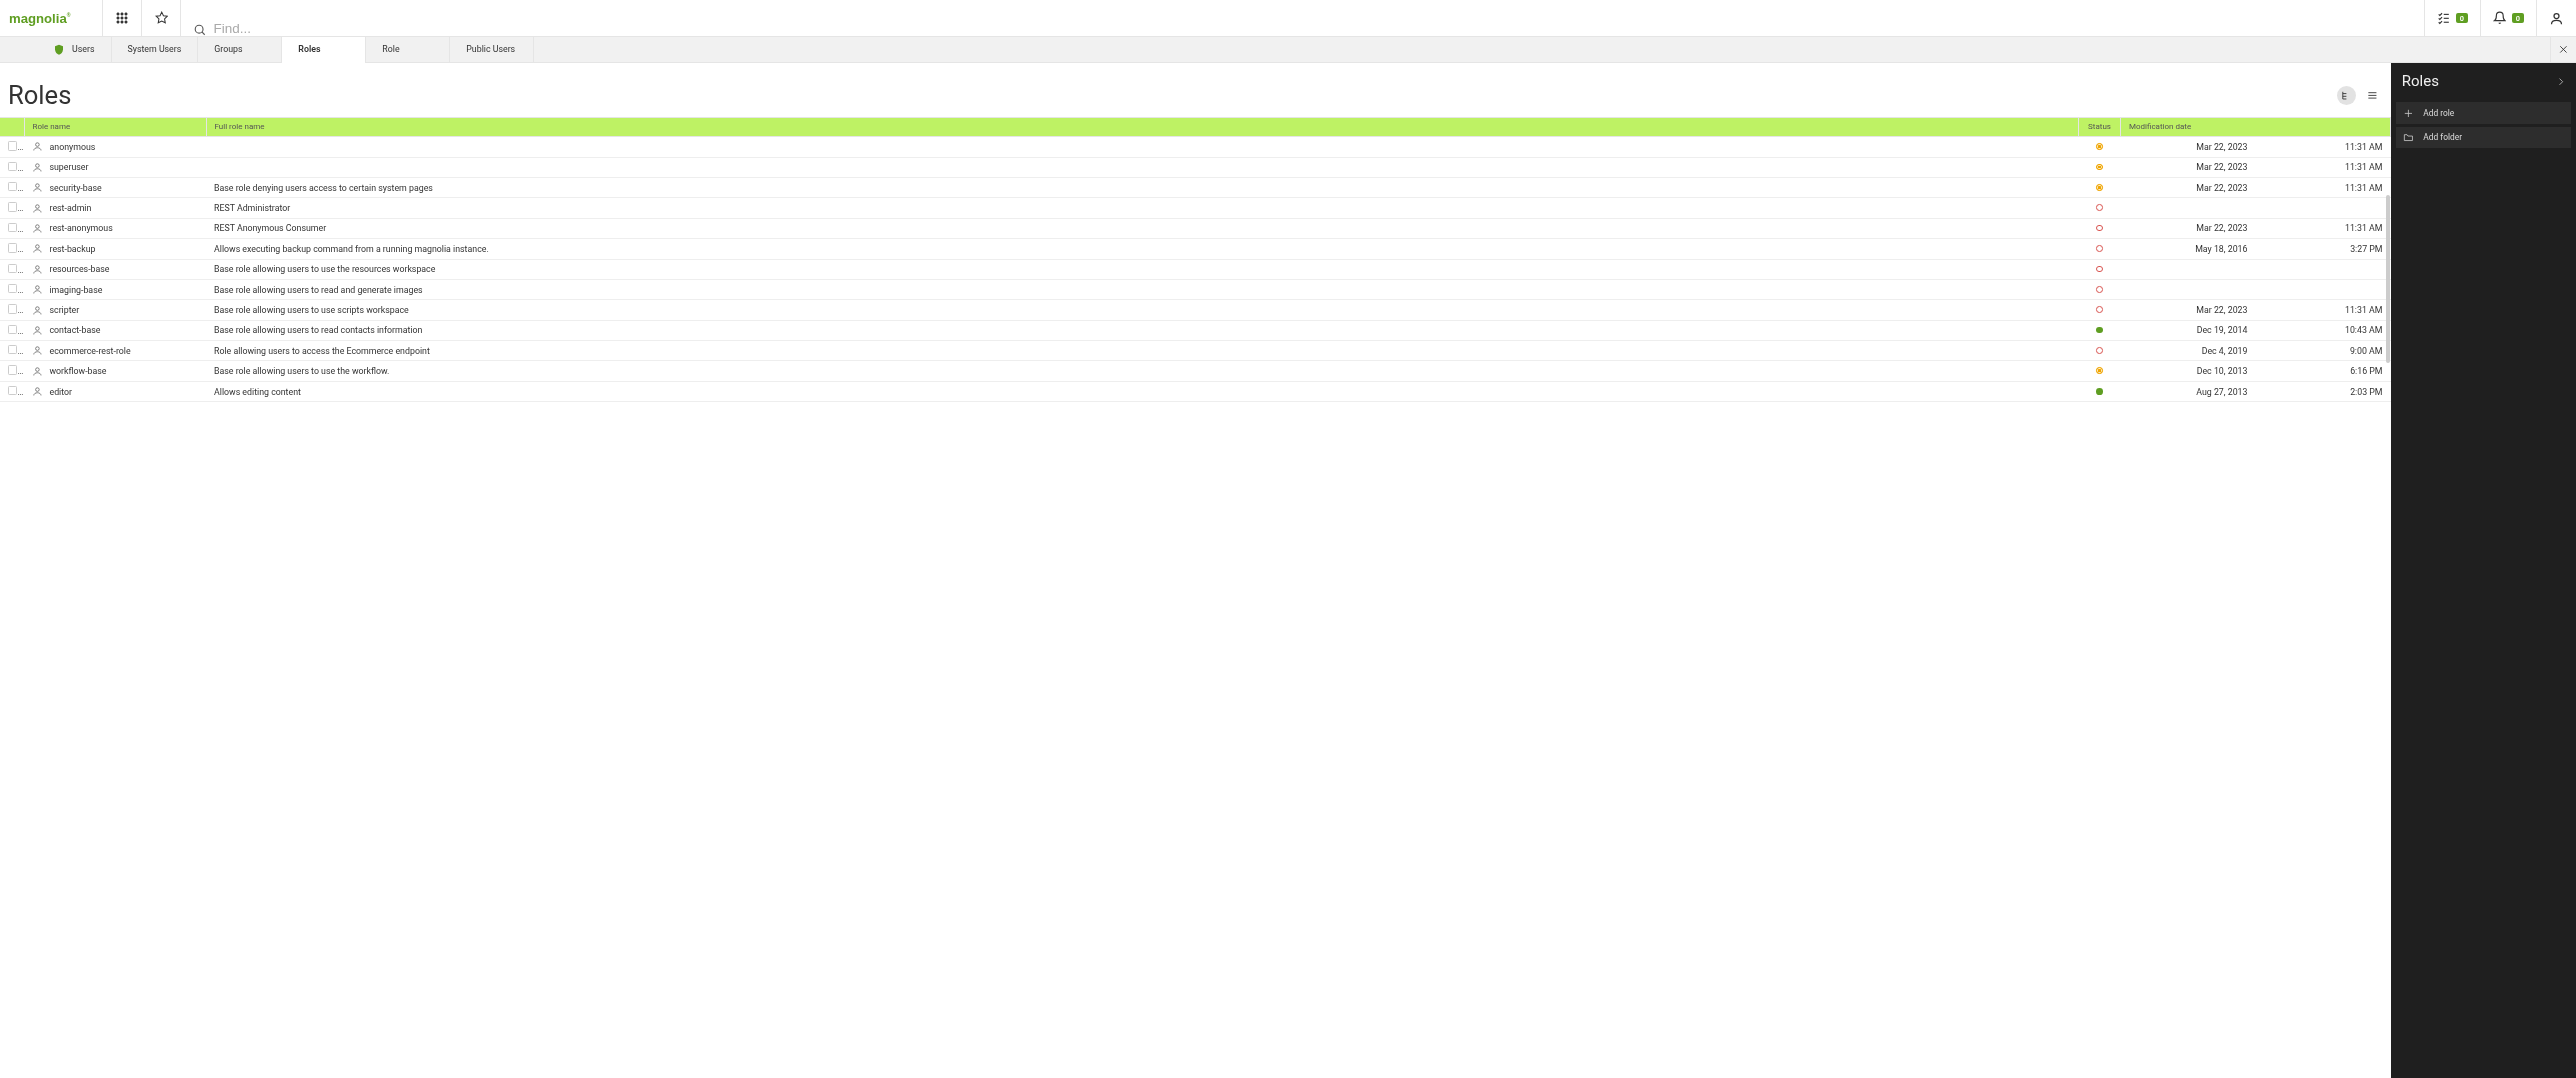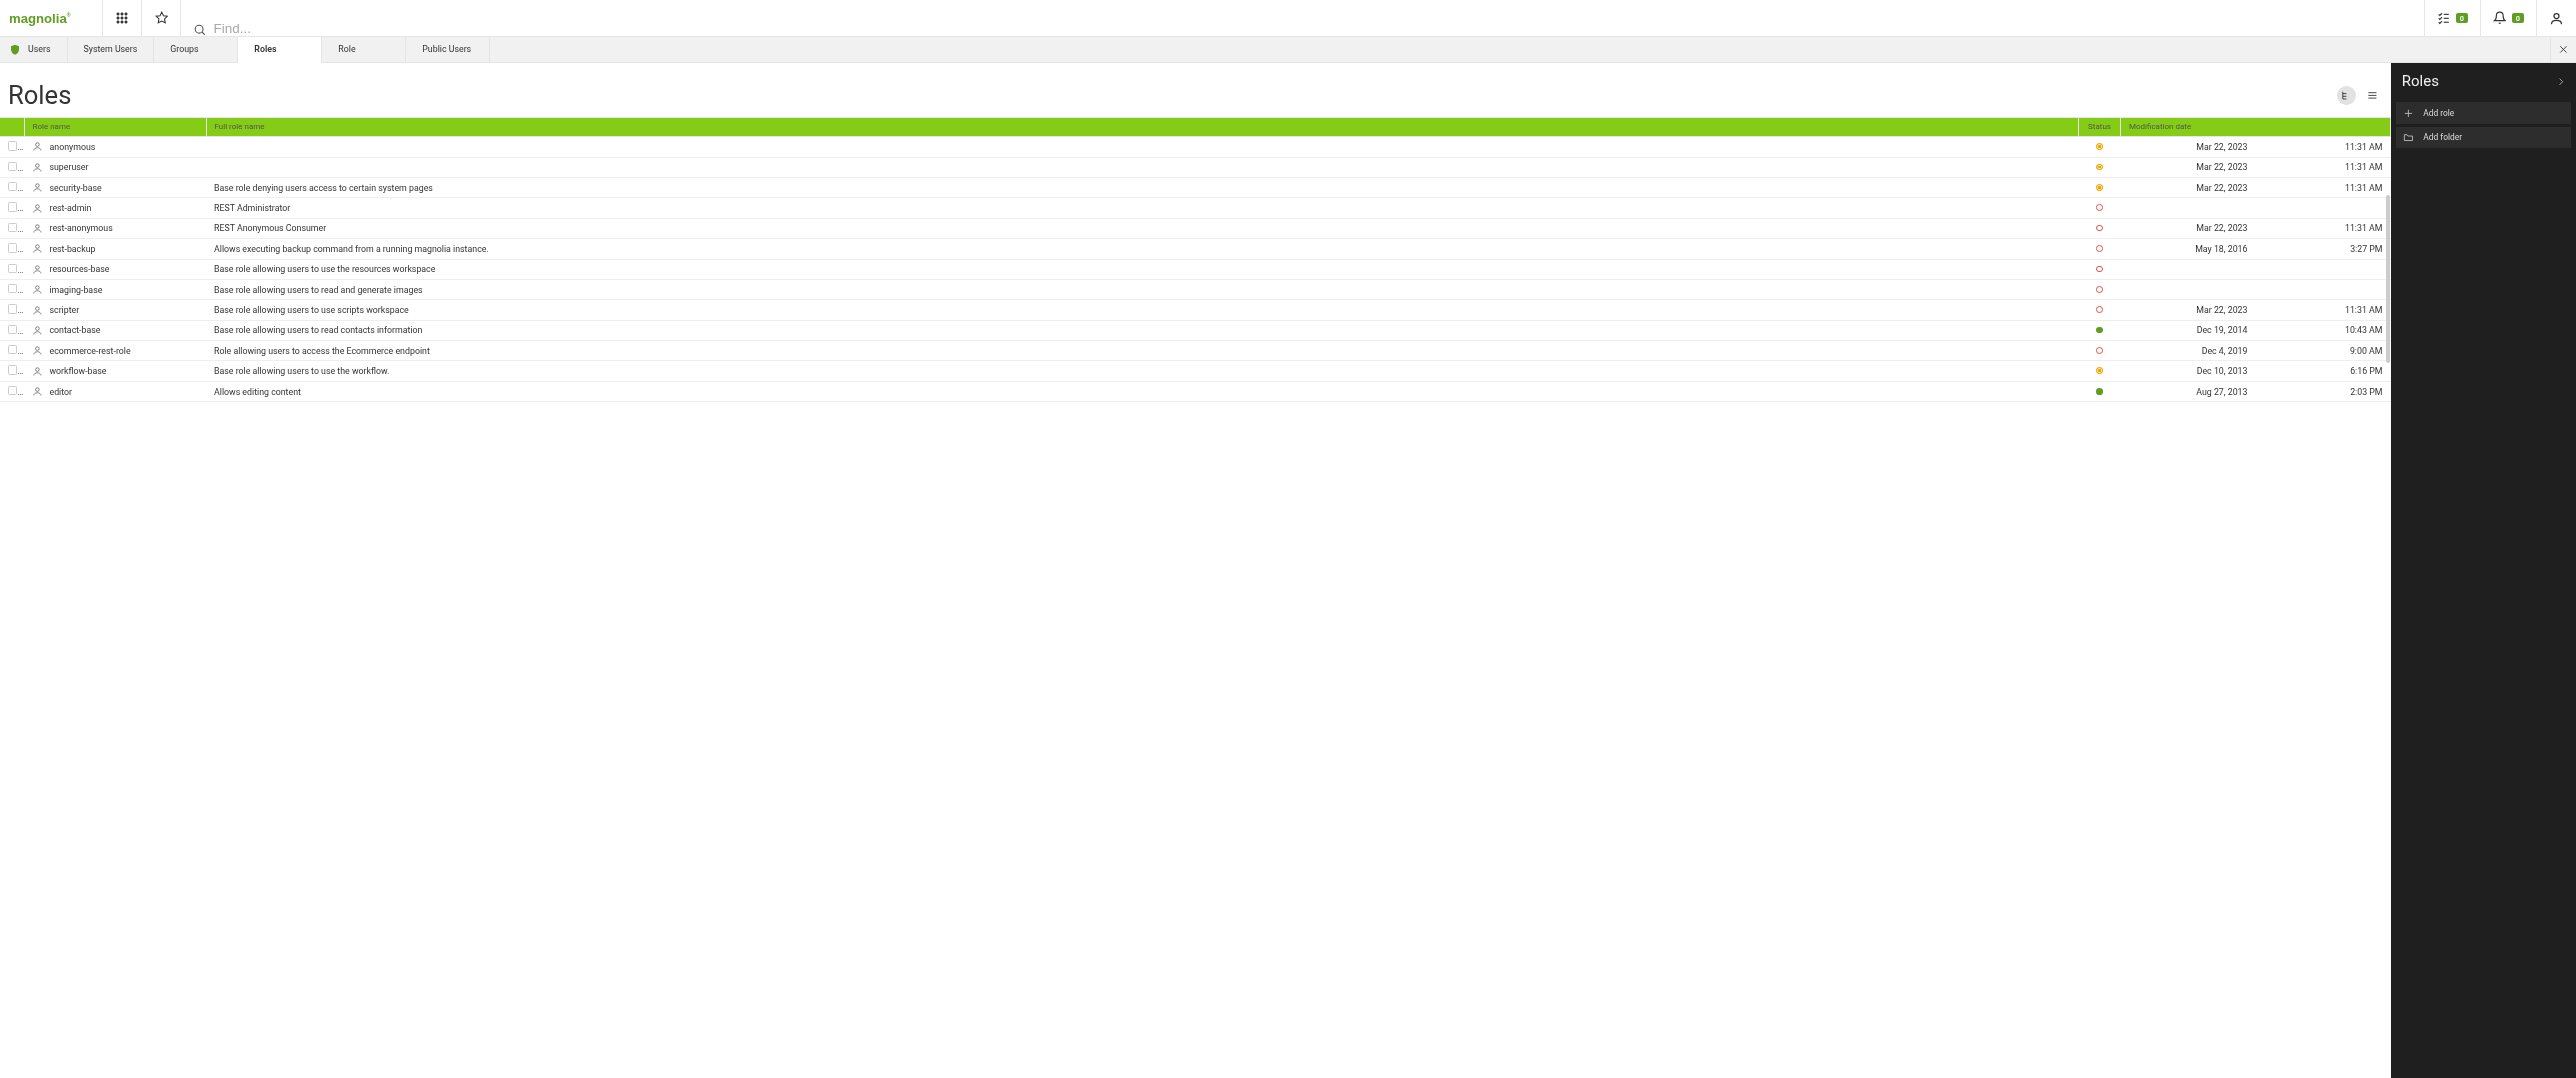--- a/index.html
+++ b/index.html
@@ -89,20 +89,21 @@
     font-size: 8.8px;
     color: #333;
     background: #f1f1f1;
     cursor: pointer;
     min-width: 84px;
   }
   .subnav-tab.first {
     gap: 6.7px;
     padding-left: 9.4px;
     min-width: 0;
+    margin-left: 44px;
   }
   .subnav-tab.active {
     background: #fff;
     font-weight: 600;
     position: relative;
   }
   .subnav-tab.active::after {
     content: "";
     position: absolute;
     left: 0; right: 0; bottom: -0.7px;
@@ -157,21 +158,21 @@
   table.grid {
     width: 100%;
     border-collapse: collapse;
     table-layout: fixed;
   }
   table.grid th {
     text-align: left;
     font-weight: 400;
     font-size: 8px;
     color: #555;
-    background: #84cc16;
+    background: #bef264;
     padding: 4.7px 8px;
     border-bottom: 0.7px solid #e5e5e5;
     border-right: 0.7px solid #e5e5e5;
   }
   table.grid td {
     padding: 4px 8px;
     border-bottom: 0.7px solid #eee;
     font-size: 8.8px;
     color: #333;
     white-space: nowrap;

